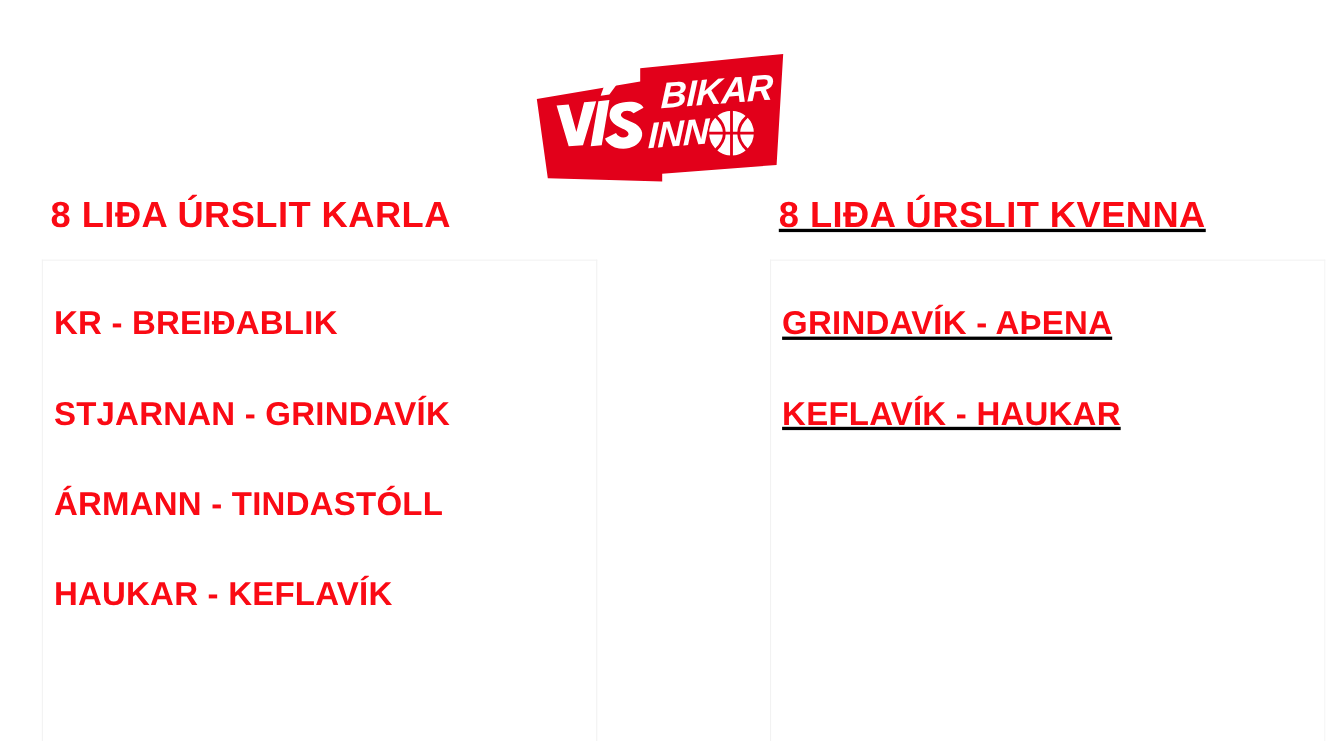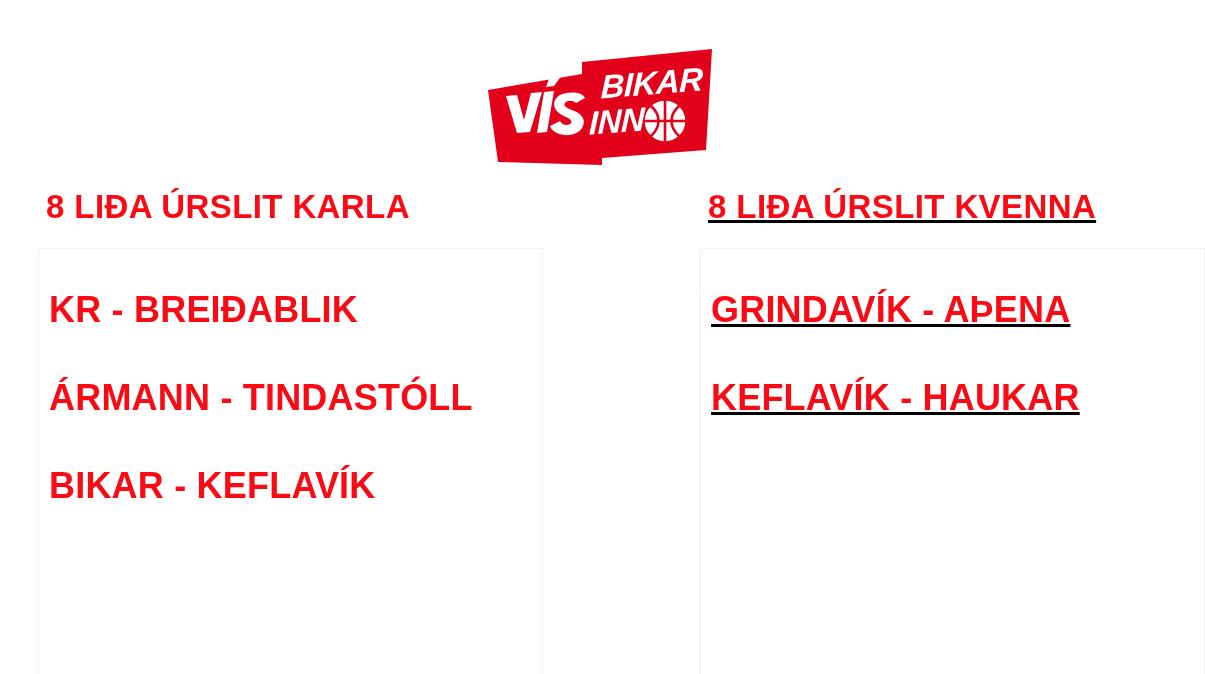--- a/index.html
+++ b/index.html
@@ -39,36 +39,36 @@
   }
   .col-left  { width: 505px; margin-left: 38px; }
   .col-right { width: 505px; margin-left: 157px; text-decoration: underline; }
 
   .col-title {
     color: #FA0A14;
     font-size: 33px;
     font-weight: bold;
     letter-spacing: 0.4px;
     line-height: 1;
-    margin: 12px 0 25px 8px;
+    margin: 0 0 25px 8px;
     white-space: nowrap;
   }
 
   .match-box {
     border: 1px solid #f2f2f2;
     border-bottom: none;
     height: 440px;
     box-sizing: border-box;
     padding: 43px 0 0 10px;
     background: #ffffff;
   }
 
   .match-item {
     color: #FA0A14;
-    font-size: 36px;
+    font-size: 30px;
     font-weight: bold;
     line-height: 1;
     letter-spacing: 0.2px;
     margin-bottom: 52px;
     white-space: nowrap;
   }
   .match-item:last-child { margin-bottom: 0; }
 </style>
 </head>
 <body>
@@ -111,22 +111,23 @@
     </g>
   </svg>
 </div>
 
 <div id="columns">
 
   <div class="column col-left">
     <h2 class="col-title">8 LIÐA ÚRSLIT KARLA</h2>
     <div class="match-box">
       <div class="match-item">KR - BREIÐABLIK</div>
+      <div class="match-item">STJARNAN - GRINDAVÍK</div>
       <div class="match-item">ÁRMANN - TINDASTÓLL</div>
-      <div class="match-item">BIKAR - KEFLAVÍK</div>
+      <div class="match-item">HAUKAR - KEFLAVÍK</div>
     </div>
   </div>
 
   <div class="column col-right">
     <h2 class="col-title">8 LIÐA ÚRSLIT KVENNA</h2>
     <div class="match-box">
       <div class="match-item">GRINDAVÍK - AÞENA</div>
       <div class="match-item">KEFLAVÍK - HAUKAR</div>
     </div>
   </div>

